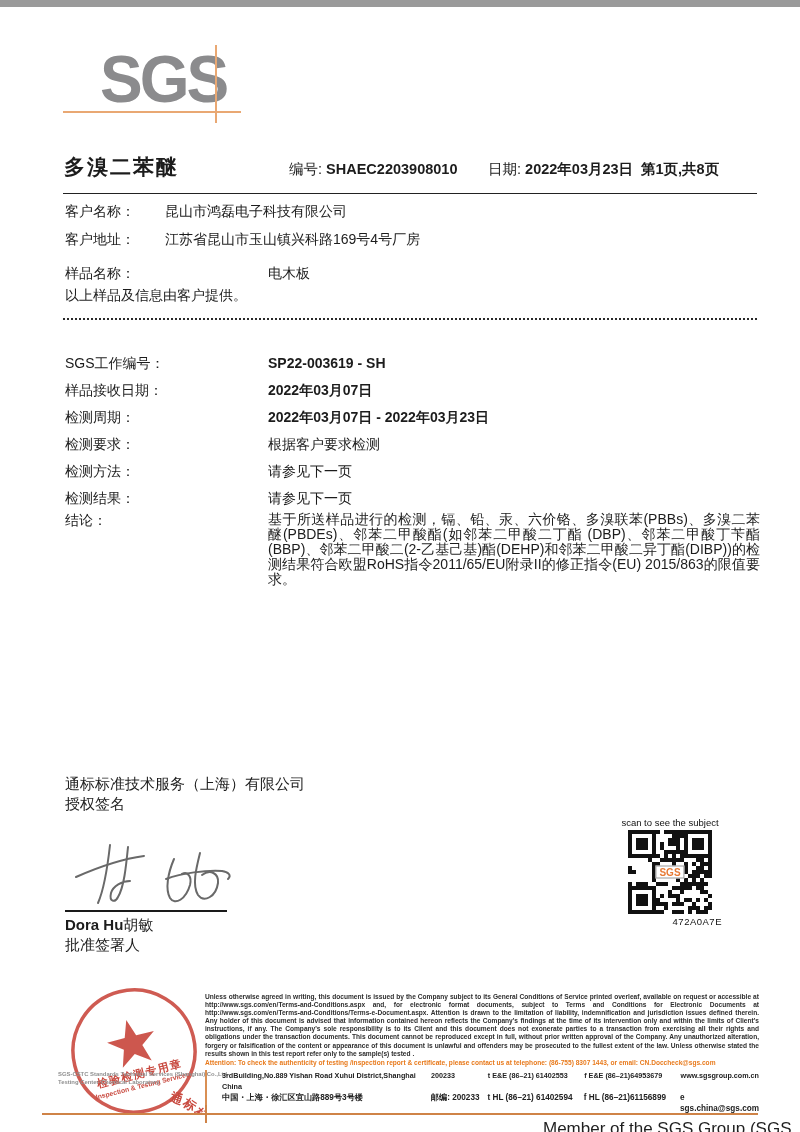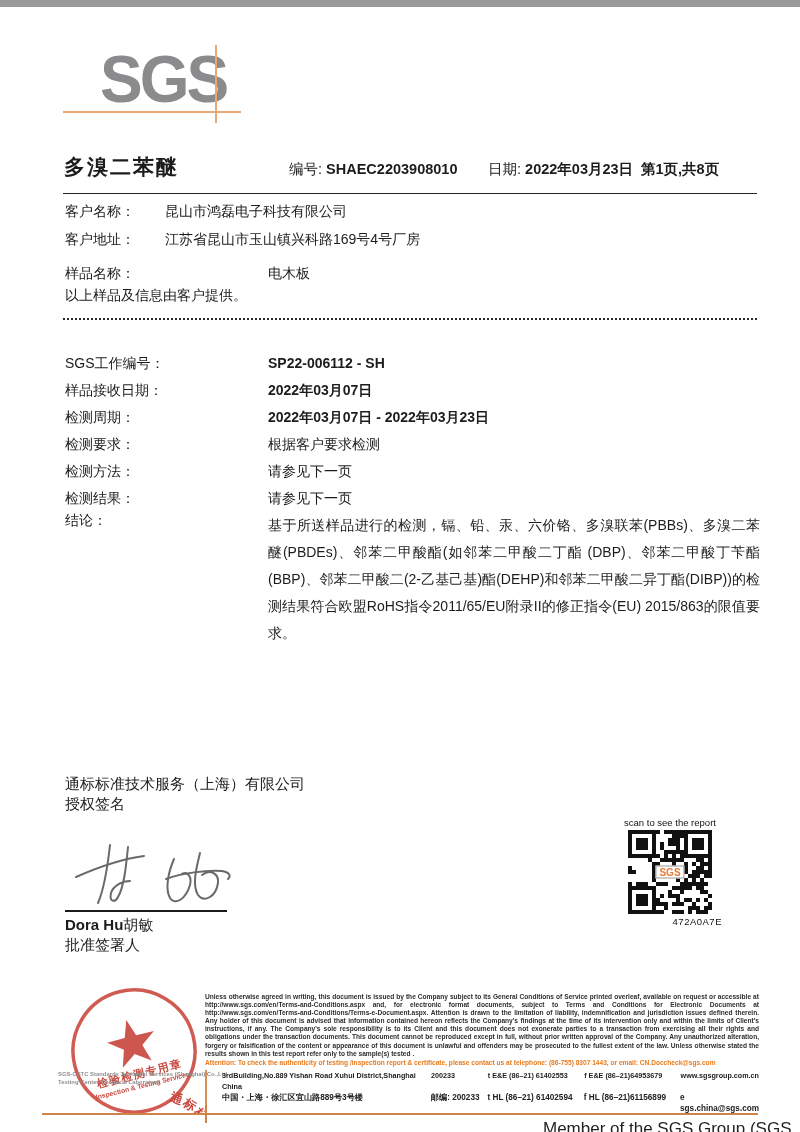--- a/index.html
+++ b/index.html
@@ -21,21 +21,21 @@
   .hdr-item { font-size:14.5px; }
   .hdr-item b { font-weight:bold; }
   .hdr-rule { height:1px; background:#222; }
 
   
   .row-label { position:absolute; left:65px; font-size:14px; }
   .row-value { position:absolute; font-size:14px; }
   .bold { font-weight:bold; }
   .dashed-rule { border-top:2px dotted #2a2a2a; }
 
-  .conclusion { line-height:27px; text-align:justify; }
+  .conclusion { line-height:15px; text-align:justify; }
 
   
   .sig-line { height:2px; background:#1a1a1a; }
   .signer { font-size:15px; }
   .signer .en { font-weight:bold; }
 
   
   .qr-caption { font-size:9.5px; text-align:center; color:#111; }
   .qr-id { font-size:9.5px; text-align:right; color:#111; letter-spacing:.5px; }
   .qr-center-badge {
@@ -93,21 +93,21 @@
   <div>
     <span class="row-label" style="top:258px;">样品名称：</span>
     <span class="row-value" style="left:268px; top:258px;font-family:Liberation Mono, monospace;">电木板</span>
   </div>
   <div class="abs" style="left:65px; top:280px; font-size:14px;">以上样品及信息由客户提供。</div>
 
   <div class="abs dashed-rule" style="left:63px; top:311px; width:694px;"></div>
 
   <div>
     <span class="row-label" style="top:348px;">SGS工作编号：</span>
-    <span class="row-value bold" style="left:268px; top:348px;">SP22-006112 - SH</span>
+    <span class="row-value bold" style="left:268px; top:348px;">SP22-003619 - SH</span>
   </div>
   <div>
     <span class="row-label" style="top:375px;">样品接收日期：</span>
     <span class="row-value bold" style="left:268px; top:375px;">2022年03月07日</span>
   </div>
   <div>
     <span class="row-label" style="top:402px;">检测周期：</span>
     <span class="row-value bold" style="left:268px; top:402px;">2022年03月07日 - 2022年03月23日</span>
   </div>
   <div>
@@ -140,21 +140,21 @@
       <path d="M96,50 C 112,44 136,41 152,42 C 158,43 162,46 158,50"></path>
     </g>
   </svg>
 
   <div class="abs sig-line" style="left:65px; top:903px; width:162px;"></div>
   <div class="abs signer" style="left:65px; top:909px;">
     <span class="en">Dora Hu</span><span>胡敏</span>
   </div>
   <div class="abs" style="left:65px; top:929px; font-size:15px;">批准签署人</div>
 
-  <div class="abs qr-caption" style="left:618px; top:810px; width:104px;">scan to see the report</div>
+  <div class="abs qr-caption" style="left:618px; top:810px; width:104px;">scan to see the subject</div>
   <div class="abs" style="left:628px; top:823px; width:84px; height:84px;">
     <svg width="84" height="84" viewBox="0 0 84 84" shape-rendering="crispEdges">
       <rect width="84" height="84" fill="#fff"></rect>
       <g fill="#111" id="qr-pattern">
           <rect x="28" y="0" width="4" height="4"></rect>
           <rect x="36" y="0" width="4" height="4"></rect>
           <rect x="40" y="0" width="4" height="4"></rect>
           <rect x="44" y="0" width="4" height="4"></rect>
           <rect x="48" y="0" width="4" height="4"></rect>
           <rect x="52" y="0" width="4" height="4"></rect>

